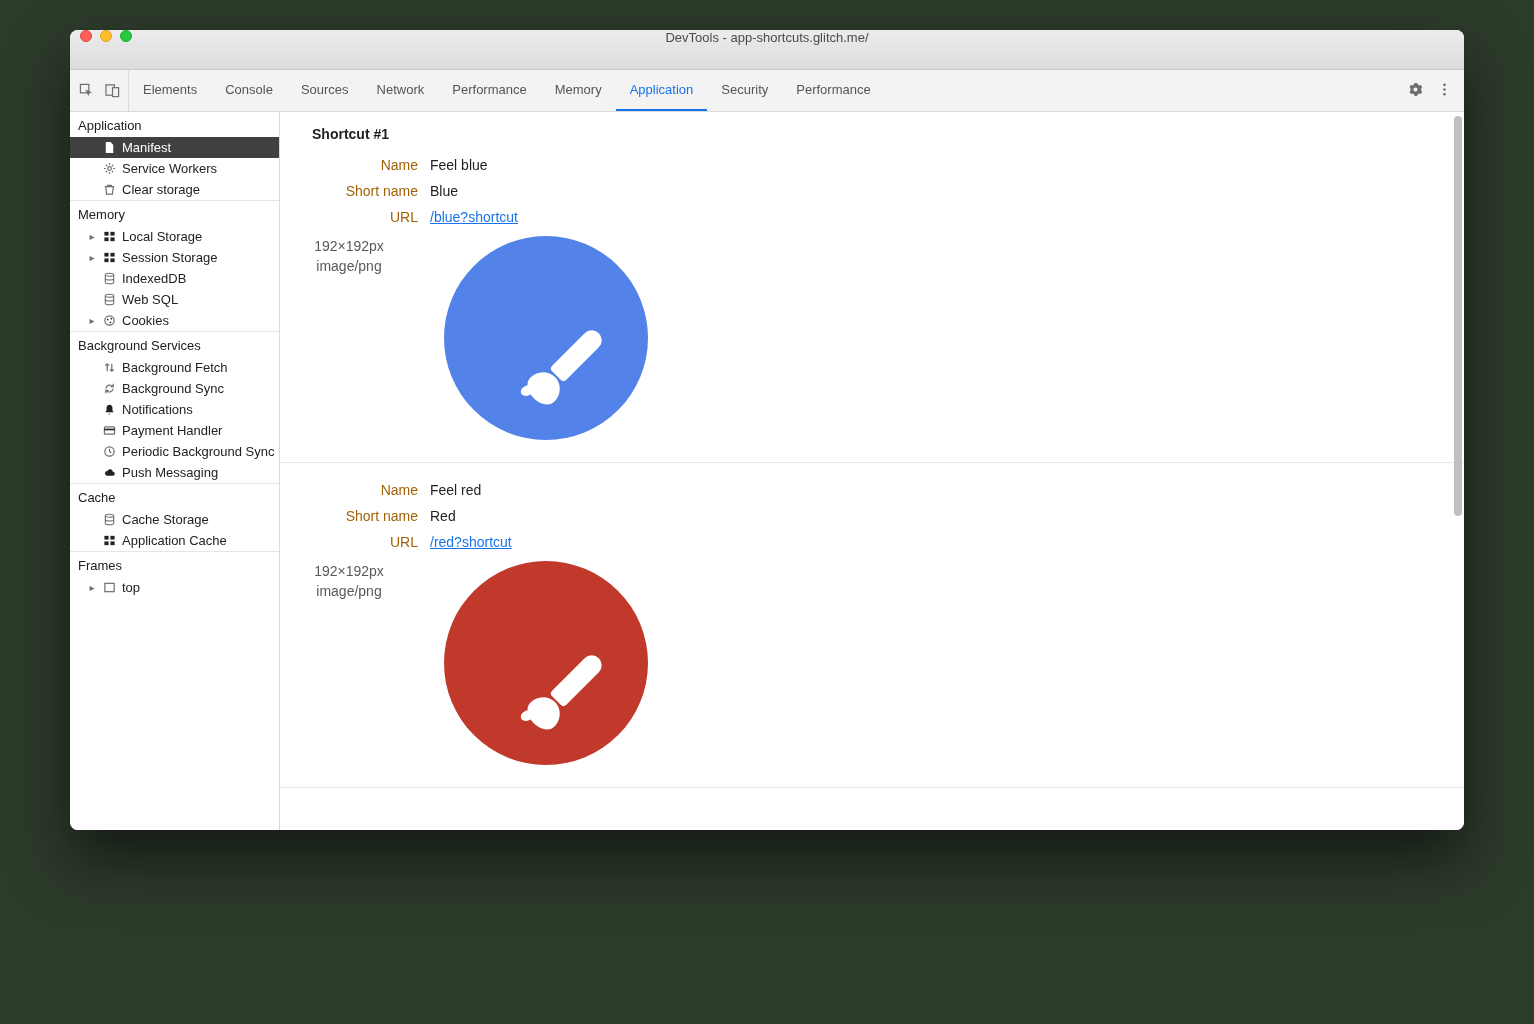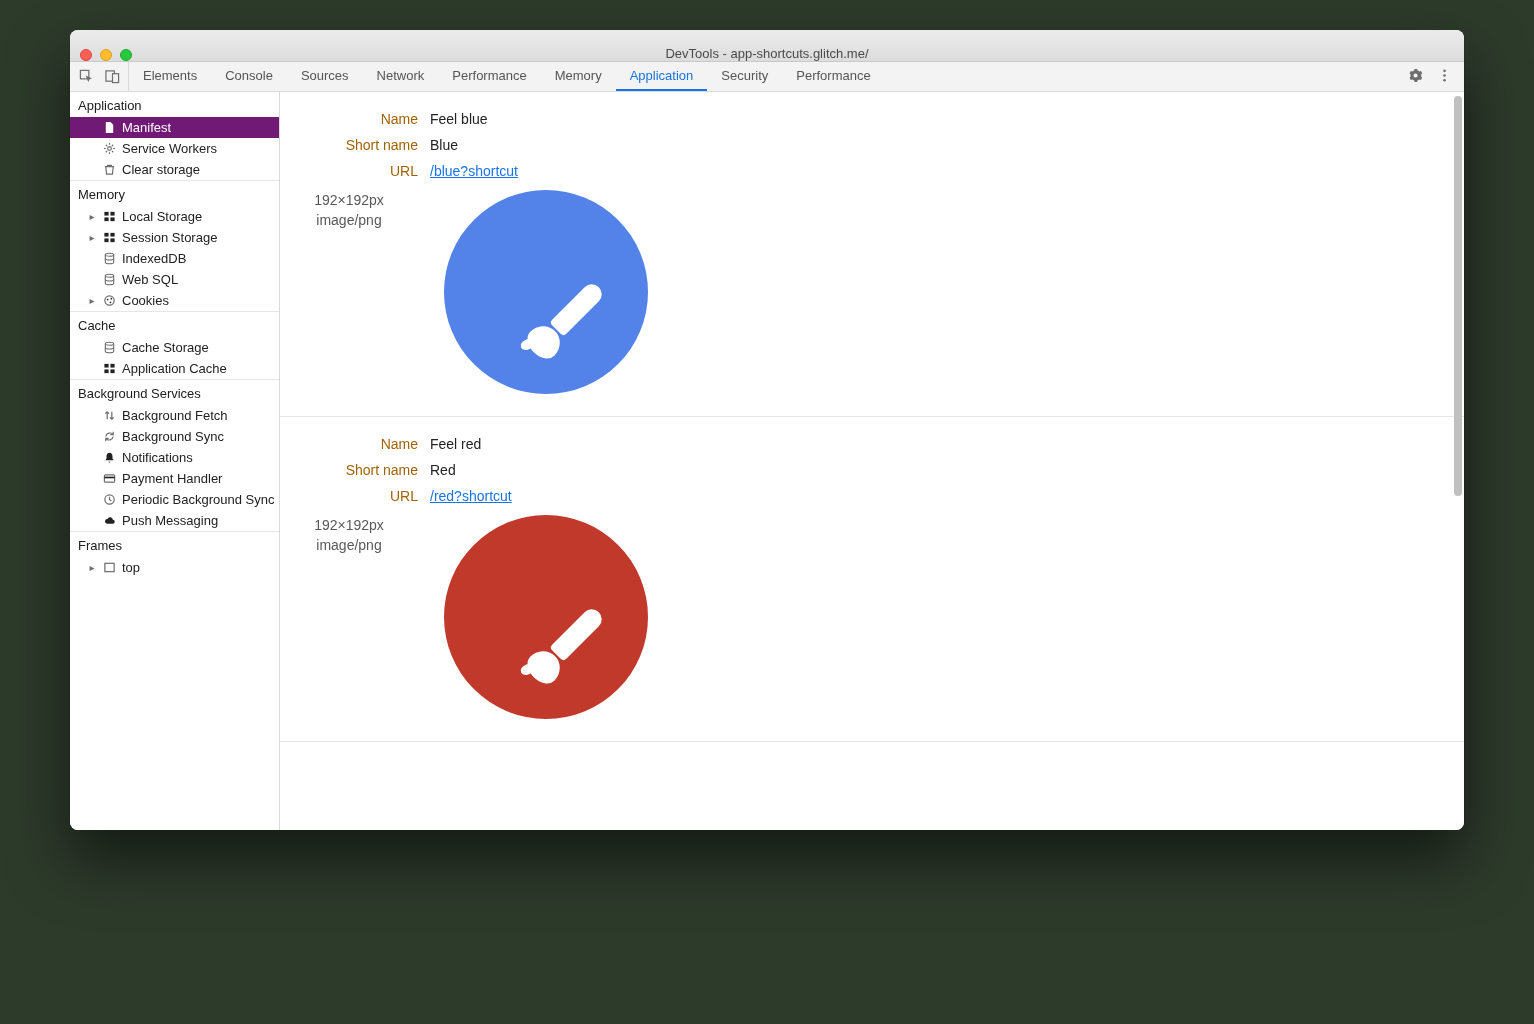--- a/index.html
+++ b/index.html
@@ -17,44 +17,44 @@
     background: #fff;
     border-radius: 8px;
     box-shadow: 0 30px 60px rgba(0,0,0,0.55), 0 0 0 1px rgba(0,0,0,0.05);
     overflow: hidden;
     display: flex;
     flex-direction: column;
     height: 800px;
   }
   
   .titlebar {
-    height: 32px;
+    height: 40px;
     background: linear-gradient(#ececec, #dcdcdc);
     border-bottom: 1px solid #c9c9c9;
     display: flex;
-    align-items: flex-end;
+    align-items: flex-start;
     position: relative;
     padding: 0 10px;
   }
   .dots { display: flex; gap: 8px; }
   .dot { width: 12px; height: 12px; border-radius: 50%; }
   .dot.red { background: #ff5f56; border: 0.5px solid #e0443e; }
   .dot.yellow { background: #ffbd2e; border: 0.5px solid #dea123; }
   .dot.green { background: #27c93f; border: 0.5px solid #1aab29; }
   .title {
     position: absolute;
     left: 0; right: 0;
     text-align: center;
     font-size: 13px;
     color: #4a4a4a;
     pointer-events: none;
   }
   
   .toolbar {
-    height: 30px;
+    height: 42px;
     border-bottom: 1px solid #dadada;
     display: flex;
     align-items: stretch;
     font-size: 13px;
     color: #555;
     background: #f3f3f3;
   }
   .tb-left {
     display: flex;
     align-items: center;
@@ -99,21 +99,21 @@
     display: flex;
     align-items: center;
     gap: 6px;
     padding: 3px 4px 3px 18px;
     color: #222;
     cursor: default;
     white-space: nowrap;
   }
   .sb-item .arrow { width: 8px; display:inline-flex; justify-content:center; color:#6e6e6e; font-size:10px;}
   .sb-item .no-arrow { width: 8px; }
-  .sb-item.selected { background:#701a75; color:#fff; }
+  .sb-item.selected { background:#404040; color:#fff; }
   .sb-item.selected .sb-ico svg { fill:#fff; stroke:#fff; }
   .sb-ico { width:14px; height:14px; display:inline-flex; align-items:center; justify-content:center; }
   .sb-ico svg { width:13px; height:13px; fill:#6e6e6e; stroke:#6e6e6e; }
   .sb-label {}
 
   
   .content {
     flex:1;
     overflow-y:auto;
     background:#fff;
@@ -328,20 +328,80 @@
                 <circle cx="7" cy="7" r="5" fill="none" stroke-width="1.3"></circle>
                 <circle cx="5" cy="6" r=".9" fill="currentColor" stroke="none"></circle>
                 <circle cx="9" cy="5" r=".9" fill="currentColor" stroke="none"></circle>
                 <circle cx="8" cy="9" r=".9" fill="currentColor" stroke="none"></circle>
               </svg>
             </span>
             <span class="sb-label">Cookies</span>
           </div>
         </div>
         <div class="sb-section">
+          <div class="sb-section-header">Background Services</div>
+          <div class="sb-item">
+            <span class="no-arrow"></span>
+            <span class="sb-ico">
+              <svg viewBox="0 0 14 14">
+                <path d="M4.5 11V3M4.5 3 2.5 5M4.5 3 6.5 5M9.5 3v8M9.5 11l-2-2M9.5 11l2-2" fill="none" stroke-width="1.3"></path>
+              </svg>
+            </span>
+            <span class="sb-label">Background Fetch</span>
+          </div>
+          <div class="sb-item">
+            <span class="no-arrow"></span>
+            <span class="sb-ico">
+              <svg viewBox="0 0 14 14">
+                <path d="M11 5a4.5 4.5 0 0 0-8 2M3 9a4.5 4.5 0 0 0 8-2" fill="none" stroke-width="1.3"></path>
+                <path d="M11 2v3H8M3 12V9h3" fill="none" stroke-width="1.3"></path>
+              </svg>
+            </span>
+            <span class="sb-label">Background Sync</span>
+          </div>
+          <div class="sb-item">
+            <span class="no-arrow"></span>
+            <span class="sb-ico">
+              <svg viewBox="0 0 14 14">
+                <path d="M7 2c2 0 3.2 1.5 3.2 3.5V8l1.3 2H2.5L3.8 8V5.5C3.8 3.5 5 2 7 2zM5.7 11.5a1.4 1.4 0 0 0 2.6 0" fill="currentColor" stroke="none"></path>
+              </svg>
+            </span>
+            <span class="sb-label">Notifications</span>
+          </div>
+          <div class="sb-item">
+            <span class="no-arrow"></span>
+            <span class="sb-ico">
+              <svg viewBox="0 0 14 14">
+                <rect x="1.5" y="3" width="11" height="8" rx="1" fill="none" stroke-width="1.3"></rect>
+                <rect x="1.5" y="5" width="11" height="1.8" fill="currentColor" stroke="none"></rect>
+              </svg>
+            </span>
+            <span class="sb-label">Payment Handler</span>
+          </div>
+          <div class="sb-item">
+            <span class="no-arrow"></span>
+            <span class="sb-ico">
+              <svg viewBox="0 0 14 14">
+                <circle cx="7" cy="7" r="5" fill="none" stroke-width="1.3"></circle>
+                <path d="M7 4v3l2 1.5" fill="none" stroke-width="1.3"></path>
+              </svg>
+            </span>
+            <span class="sb-label">Periodic Background Sync</span>
+          </div>
+          <div class="sb-item">
+            <span class="no-arrow"></span>
+            <span class="sb-ico">
+              <svg viewBox="0 0 14 14">
+                <path d="M4.5 10.5a2.5 2.5 0 0 1 .3-5 3 3 0 0 1 5.8.8 2 2 0 0 1-.1 4.2z" fill="currentColor" stroke="none"></path>
+              </svg>
+            </span>
+            <span class="sb-label">Push Messaging</span>
+          </div>
+        </div>
+        <div class="sb-section">
           <div class="sb-section-header">Cache</div>
           <div class="sb-item">
             <span class="no-arrow"></span>
             <span class="sb-ico">
               <svg viewBox="0 0 14 14">
                 <ellipse cx="7" cy="3" rx="4.5" ry="1.6" fill="none" stroke-width="1.2"></ellipse>
                 <path d="M2.5 3v8c0 .9 2 1.6 4.5 1.6s4.5-.7 4.5-1.6V3" fill="none" stroke-width="1.2"></path>
                 <path d="M2.5 7c0 .9 2 1.6 4.5 1.6s4.5-.7 4.5-1.6" fill="none" stroke-width="1.2"></path>
               </svg>
             </span>
@@ -354,97 +414,38 @@
                 <rect x="1.5" y="2" width="4.5" height="4" fill="currentColor" stroke="none"></rect>
                 <rect x="8" y="2" width="4.5" height="4" fill="currentColor" stroke="none"></rect>
                 <rect x="1.5" y="8" width="4.5" height="4" fill="currentColor" stroke="none"></rect>
                 <rect x="8" y="8" width="4.5" height="4" fill="currentColor" stroke="none"></rect>
               </svg>
             </span>
             <span class="sb-label">Application Cache</span>
           </div>
         </div>
         <div class="sb-section">
-          <div class="sb-section-header">Background Services</div>
-          <div class="sb-item">
-            <span class="no-arrow"></span>
-            <span class="sb-ico">
-              <svg viewBox="0 0 14 14">
-                <path d="M4.5 11V3M4.5 3 2.5 5M4.5 3 6.5 5M9.5 3v8M9.5 11l-2-2M9.5 11l2-2" fill="none" stroke-width="1.3"></path>
-              </svg>
-            </span>
-            <span class="sb-label">Background Fetch</span>
-          </div>
-          <div class="sb-item">
-            <span class="no-arrow"></span>
-            <span class="sb-ico">
-              <svg viewBox="0 0 14 14">
-                <path d="M11 5a4.5 4.5 0 0 0-8 2M3 9a4.5 4.5 0 0 0 8-2" fill="none" stroke-width="1.3"></path>
-                <path d="M11 2v3H8M3 12V9h3" fill="none" stroke-width="1.3"></path>
-              </svg>
-            </span>
-            <span class="sb-label">Background Sync</span>
-          </div>
-          <div class="sb-item">
-            <span class="no-arrow"></span>
-            <span class="sb-ico">
-              <svg viewBox="0 0 14 14">
-                <path d="M7 2c2 0 3.2 1.5 3.2 3.5V8l1.3 2H2.5L3.8 8V5.5C3.8 3.5 5 2 7 2zM5.7 11.5a1.4 1.4 0 0 0 2.6 0" fill="currentColor" stroke="none"></path>
-              </svg>
-            </span>
-            <span class="sb-label">Notifications</span>
-          </div>
-          <div class="sb-item">
-            <span class="no-arrow"></span>
-            <span class="sb-ico">
-              <svg viewBox="0 0 14 14">
-                <rect x="1.5" y="3" width="11" height="8" rx="1" fill="none" stroke-width="1.3"></rect>
-                <rect x="1.5" y="5" width="11" height="1.8" fill="currentColor" stroke="none"></rect>
-              </svg>
-            </span>
-            <span class="sb-label">Payment Handler</span>
-          </div>
-          <div class="sb-item">
-            <span class="no-arrow"></span>
-            <span class="sb-ico">
-              <svg viewBox="0 0 14 14">
-                <circle cx="7" cy="7" r="5" fill="none" stroke-width="1.3"></circle>
-                <path d="M7 4v3l2 1.5" fill="none" stroke-width="1.3"></path>
-              </svg>
-            </span>
-            <span class="sb-label">Periodic Background Sync</span>
-          </div>
-          <div class="sb-item">
-            <span class="no-arrow"></span>
-            <span class="sb-ico">
-              <svg viewBox="0 0 14 14">
-                <path d="M4.5 10.5a2.5 2.5 0 0 1 .3-5 3 3 0 0 1 5.8.8 2 2 0 0 1-.1 4.2z" fill="currentColor" stroke="none"></path>
-              </svg>
-            </span>
-            <span class="sb-label">Push Messaging</span>
-          </div>
-        </div>
-        <div class="sb-section">
           <div class="sb-section-header">Frames</div>
           <div class="sb-item">
             <span class="arrow">▸</span>
             <span class="sb-ico">
               <svg viewBox="0 0 14 14">
                 <rect x="2" y="2.5" width="10" height="9" fill="none" stroke-width="1.3"></rect>
               </svg>
             </span>
             <span class="sb-label">top</span>
           </div>
         </div>
       </div>
     <div class="content" id="content">
       <div class="scrollbar-track">
           <div class="scrollbar-thumb"></div>
         </div>
     <div class="shortcut-block">
+          <div class="sc-title">Shortcut #1</div>
           <div class="row">
             <div class="row-label">Name</div>
             <div class="row-value">Feel blue</div>
           </div>
           <div class="row">
             <div class="row-label">Short name</div>
             <div class="row-value">Blue</div>
           </div>
           <div class="row">
             <div class="row-label">URL</div>

